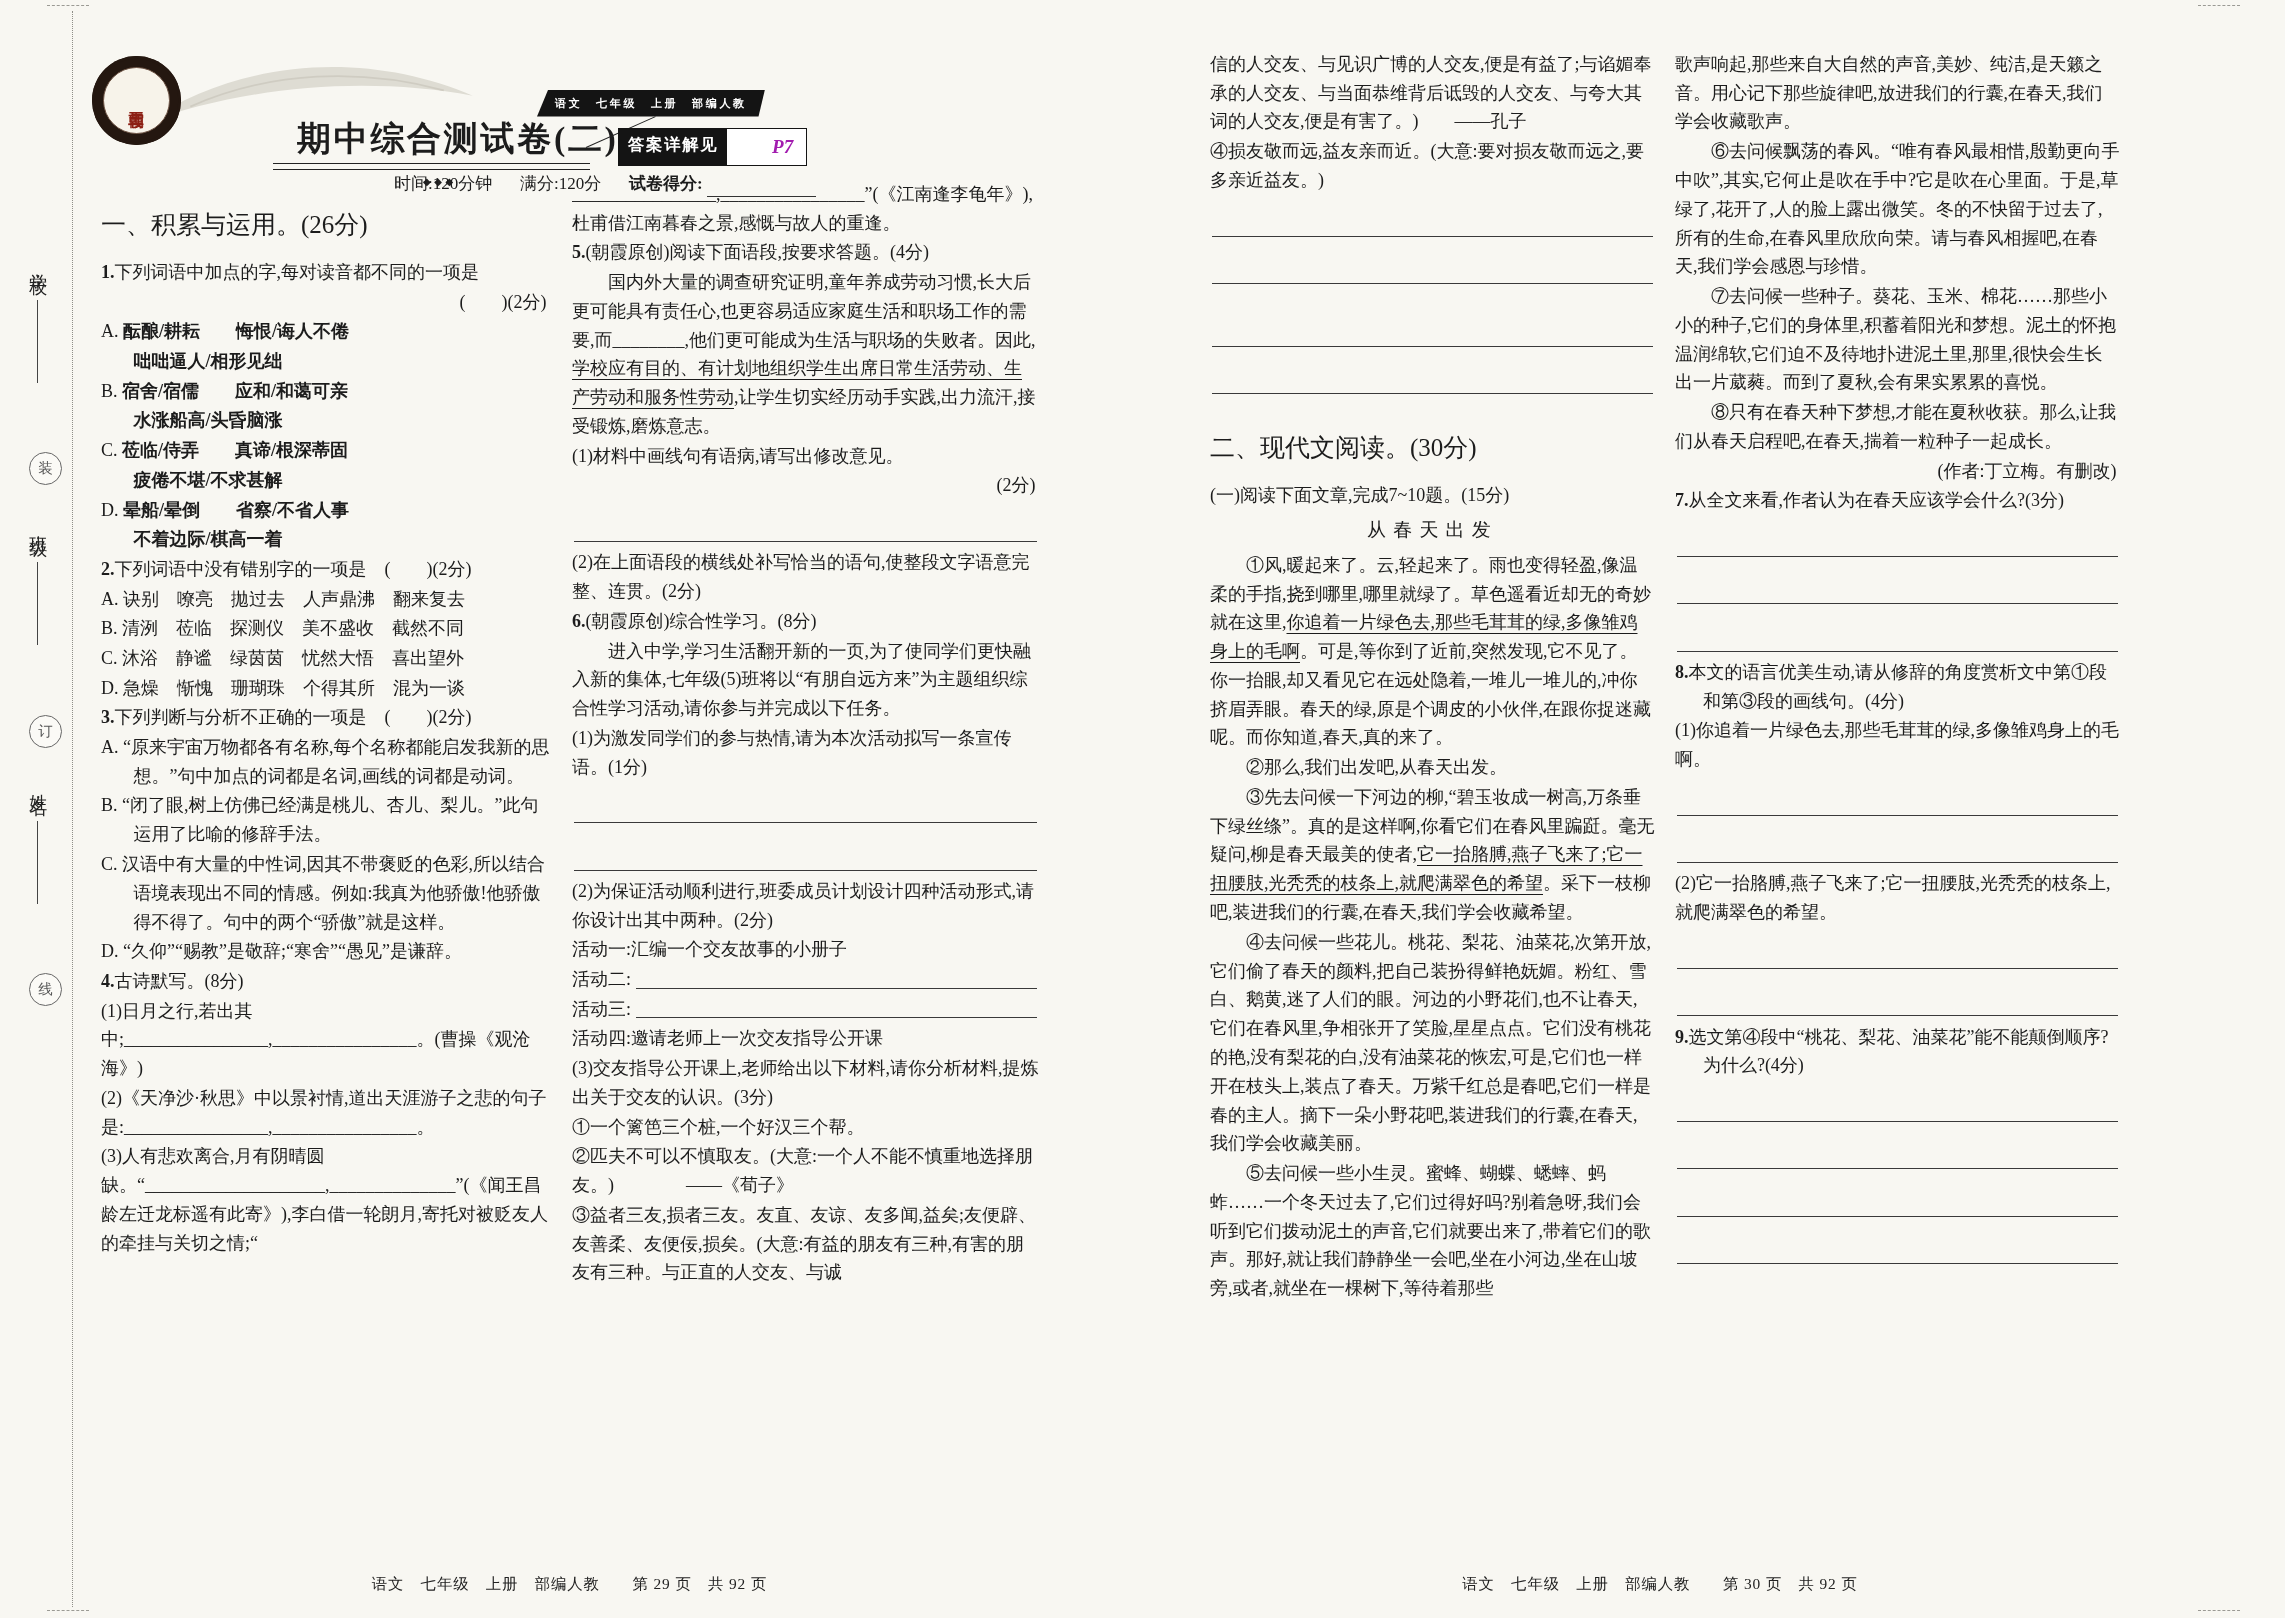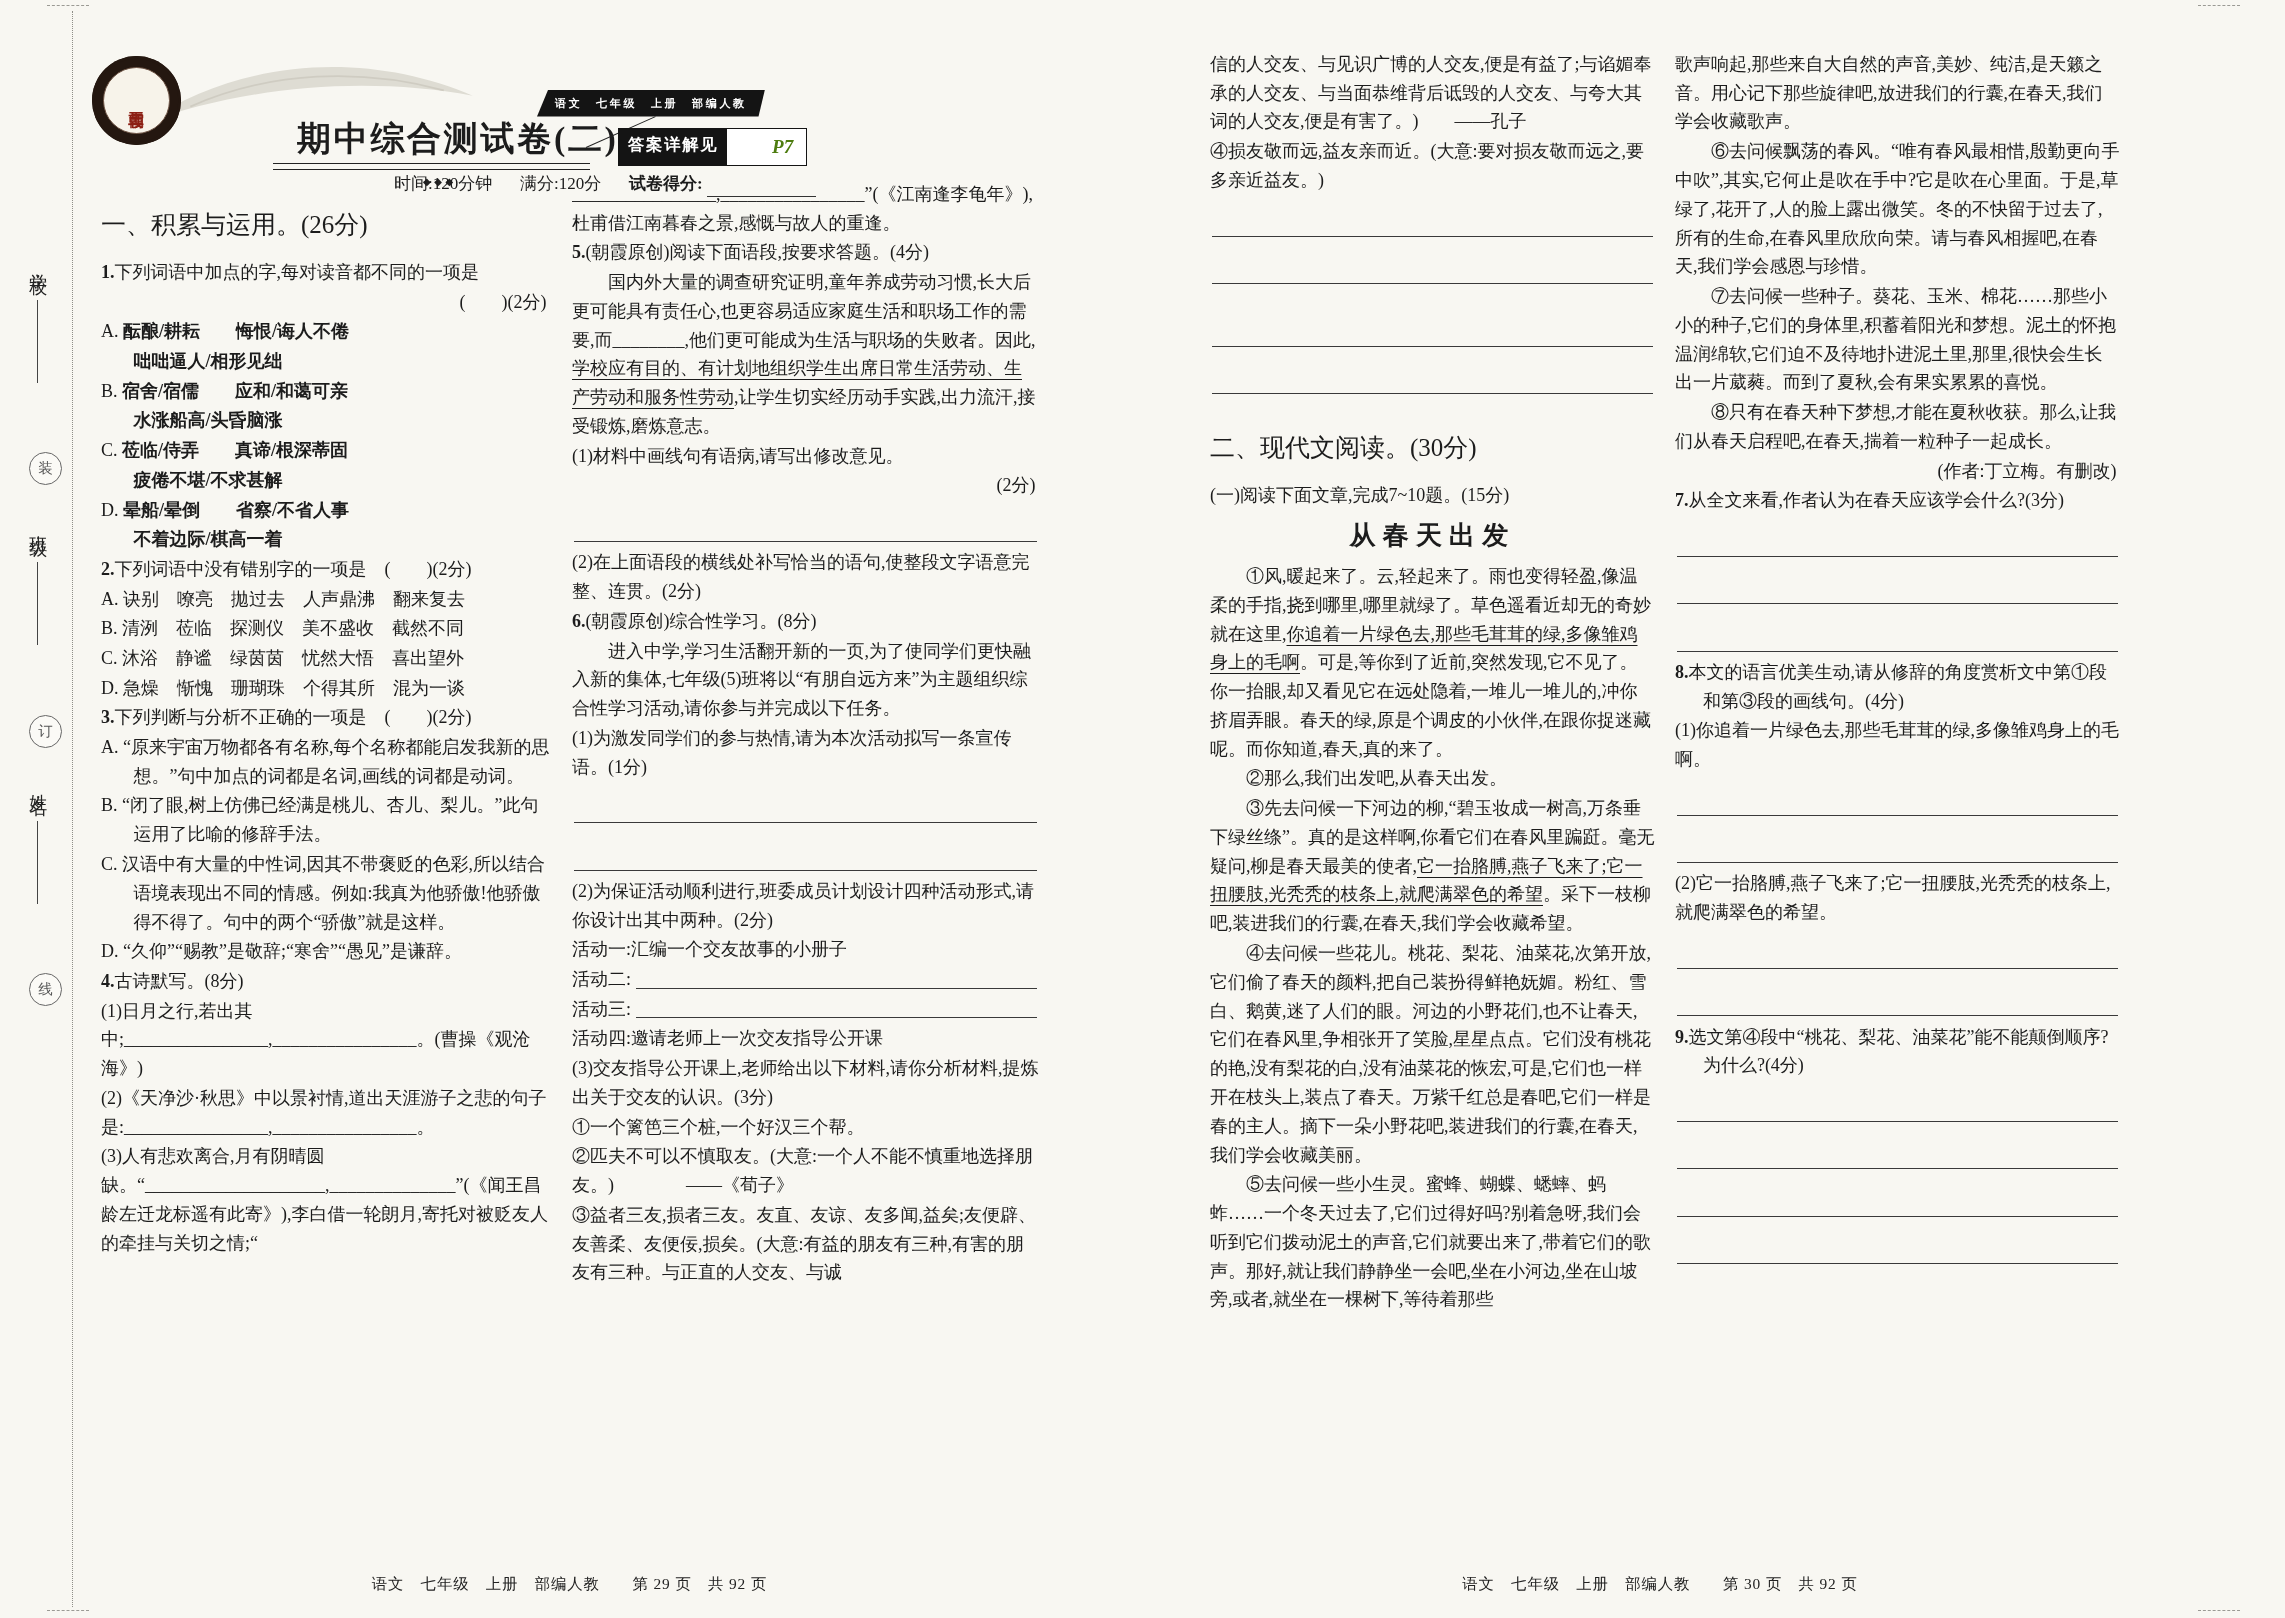--- a/index.html
+++ b/index.html
@@ -29,38 +29,38 @@
   .logo-text{writing-mode:vertical-rl;text-orientation:upright;color:#8c1f14;font-weight:bold;font-size:15.4px;line-height:1;letter-spacing:0.9px;}
   .swoosh{position:absolute;left:136px;top:43px;}
   .page-title{position:absolute;left:297px;top:112px;font-size:34px;font-weight:bold;letter-spacing:2.7px;}
   .title-rule{position:absolute;left:273px;top:163px;width:317px;height:4.5px;border-top:1.8px solid #222;border-bottom:0.9px solid #222;}
   .title-diag{position:absolute;left:586px;top:147px;width:76px;border-top:1.8px solid #222;transform:rotate(-24deg);transform-origin:left center;}
   .deco{position:absolute;left:423px;top:174px;font-size:10px;letter-spacing:3.6px;color:#222;}
   .badge{position:absolute;left:537px;top:90px;background:#141414;color:#fff;font-weight:bold;font-size:11px;
          padding:4.5px 18px;letter-spacing:2.7px;clip-path:polygon(11px 0,100% 0,calc(100% - 6.3px) 100%,0 100%);}
   .answer-ref{position:absolute;left:618px;top:128px;display:inline-flex;border:1.8px solid #141414;background:#fff;gap:32px;}
   .ar-label{background:#141414;color:#fff;padding:2.7px 9px;font-weight:bold;font-size:16.3px;letter-spacing:1.8px;}
-  .ar-page{padding:2.7px 12.7px;font-weight:bold;font-style:italic;font-size:19px;color:#4d7c0f;}
+  .ar-page{padding:2.7px 12.7px;font-weight:bold;font-style:italic;font-size:19px;color:#a21caf;}
   .time-row{position:absolute;left:394px;top:170px;width:507px;font-size:17px;}
   .time-row .b{font-weight:bold;}
   .score-blank{display:inline-block;width:109px;border-bottom:1.8px solid #333;height:18px;vertical-align:bottom;}
   .tsep{display:inline-block;width:23.5px;}
   
   .col{position:absolute;overflow:hidden;}
   #p1c1{left:101px;top:192px;width:449px;height:1357px;}
   #p1c2{left:572px;top:179px;width:467px;height:1370px;}
   #p2c1{left:1210px;top:49px;width:445px;height:1503px;}
   #p2c2{left:1675px;top:49px;width:445px;height:1503px;}
   .it{margin:0.9px 0;}
   .sec{font-weight:normal;font-size:25px;margin:13px 0;}
   .q{padding-left:1.55em;text-indent:-1.55em;}
   .opt{padding-left:1.8em;text-indent:-1.8em;}
   .optc{padding-left:1.8em;}
   .p{text-indent:2em;}
-  .center{text-align:center;font-weight:bold;font-size:26px;letter-spacing:7.2px;margin:5.4px 0;}
+  .center{text-align:center;font-weight:normal;font-size:19px;letter-spacing:7.2px;margin:5.4px 0;}
   .right{text-align:right;padding-right:3.6px;}
   .line{height:40px;border-bottom:1.8px solid #3a3a3a;margin:0 1.8px 6.3px;}
   .fill{display:flex;}
   .fill .flex-fill{flex:1;border-bottom:1.8px solid #3a3a3a;margin:0 1.8px 5.4px 5.4px;}
   .gap{height:14.5px;}
   .b{font-weight:bold;}
   .u{text-decoration:underline;text-underline-offset:5.4px;text-decoration-thickness:1.4px;}
   
   .footer{position:absolute;top:1572px;font-size:15.4px;letter-spacing:0.9px;text-align:center;color:#222;}
   #footer-left{left:90px;width:959px;}

